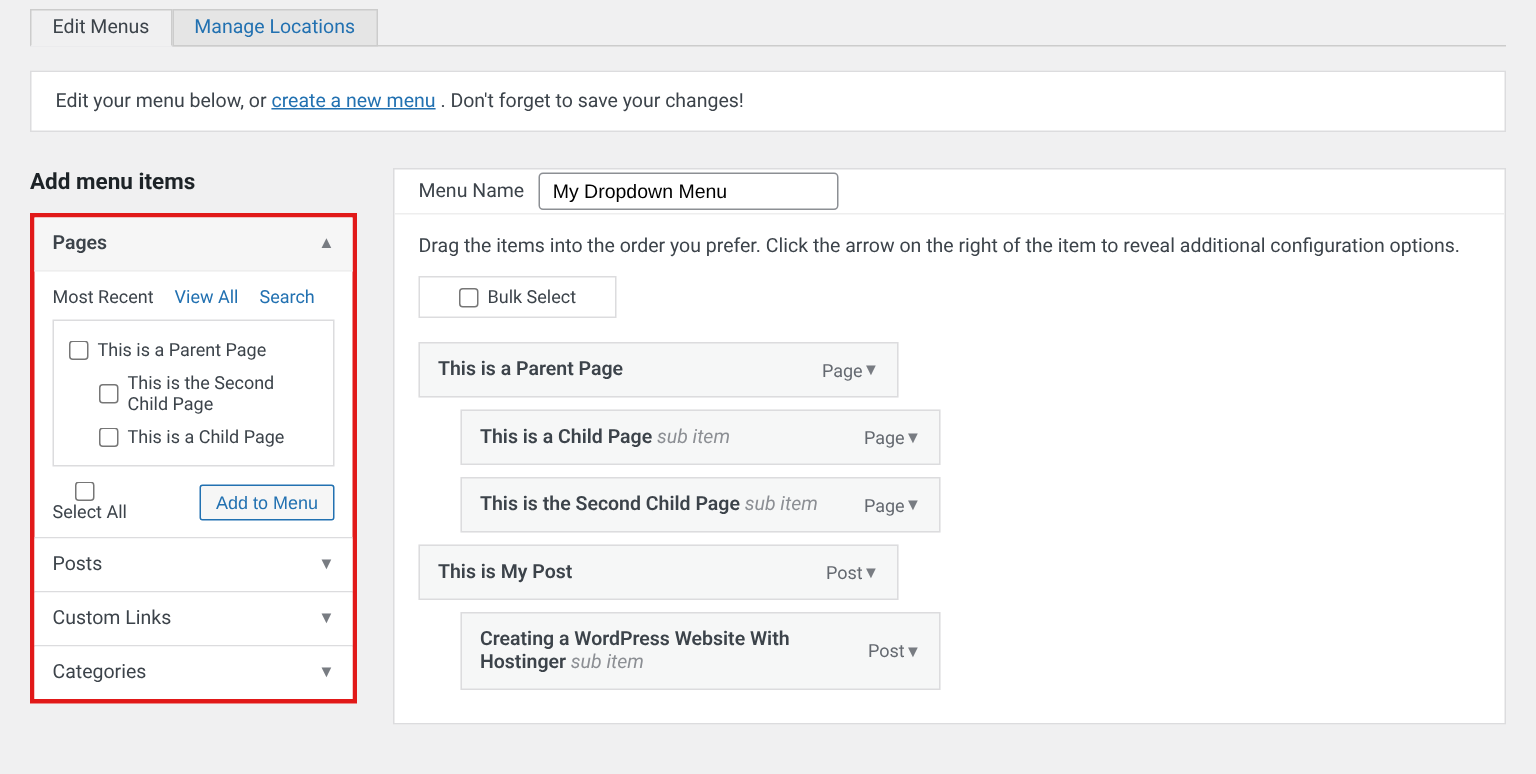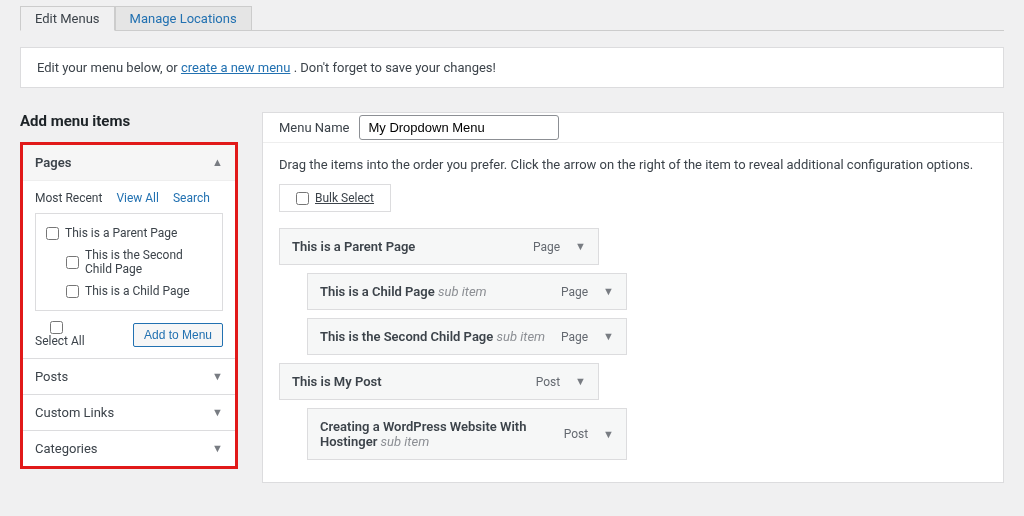--- a/index.html
+++ b/index.html
@@ -43,21 +43,21 @@
   border: 3px solid #e11919;
   background: #fff;
 }
 .acc-item {
   border-top: 1px solid #dcdcde;
 }
 .acc-item:first-child { border-top: none; }
 .acc-head {
   display: flex;
   justify-content: space-between;
-  align-items: center;
+  align-items: flex-start;
   padding: 10px 12px;
   cursor: pointer;
   background: #fff;
   font-size: 13px;
 }
 .acc-head.open { font-weight: 600; background: #f6f6f6; border-bottom: 1px solid #eee;}
 .acc-caret { color: #787c82; font-size: 11px; }
 .acc-body { padding: 10px 12px; border-top: none; }
 .sub-tabs { display: flex; gap: 14px; margin-bottom: 8px; font-size: 12px; }
 .sub-tab { color: #2271b1; cursor: pointer; }
@@ -98,36 +98,36 @@
   padding: 4px 8px;
   border: 1px solid #8c8f94;
   border-radius: 3px;
   width: 200px;
   font-size: 13px;
 }
 .structure-body { padding: 14px 16px; }
 .hint { font-size: 13px; color: #3c434a; margin-bottom: 12px; }
 .bulk-box {
   display: inline-flex; align-items: center;
-  border: 1px solid #dcdcde; padding: 6px 16px;
-  font-size: 12px; margin-bottom: 16px; text-decoration: underline;
+  border: 1px solid #dcdcde; padding: 6px 26px;
+  font-size: 12px; margin-bottom: 16px;
 }
 .bulk-box input { margin-right: 6px; }
 .menu-items { }
 .menu-item-row {
   display: flex; justify-content: space-between; align-items: center;
   border: 1px solid #dcdcde;
   background: #f6f7f7;
   padding: 10px 12px;
   width: 320px;
   margin-bottom: 8px;
 }
 .menu-item-row .left { font-size: 13px; }
 .menu-item-row .left .sub { color: #8c8f94; font-style: italic; font-weight: 400; }
-.menu-item-row .right { font-size: 12px; color: #646970; display: flex; align-items: center; gap: 15px; }
+.menu-item-row .right { font-size: 12px; color: #646970; display: flex; align-items: center; gap: 0; }
 .menu-item-row.indent1 { margin-left: 28px; }
 .menu-item-row .title { font-weight: 600; }
 .caret-down { color: #787c82; font-size: 11px; }
 </style>
 </head>
 <body>
 
 <div class="top-divider"></div>
 
 <div class="tabs">

